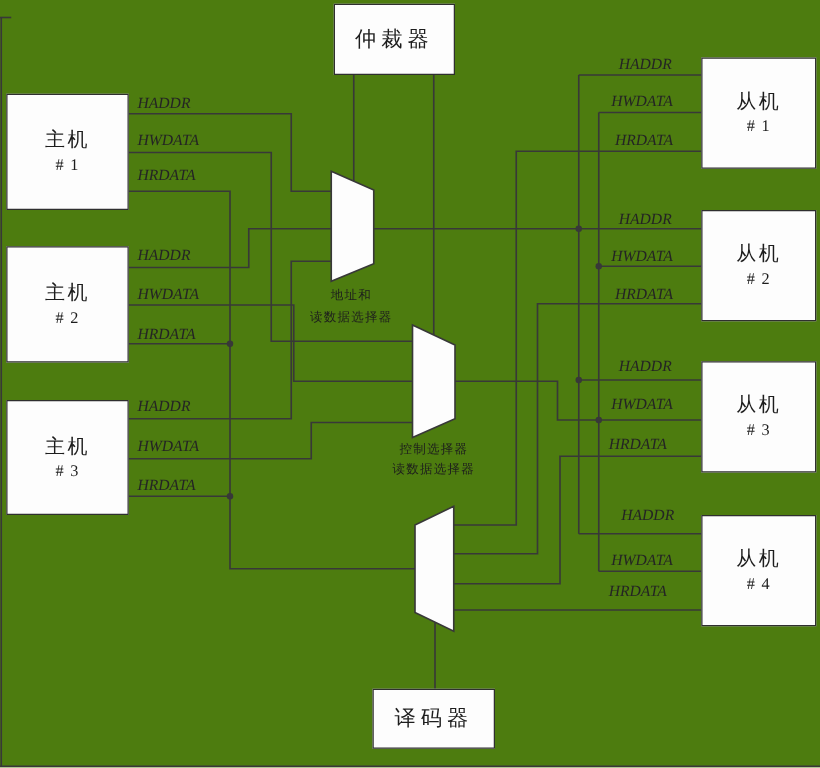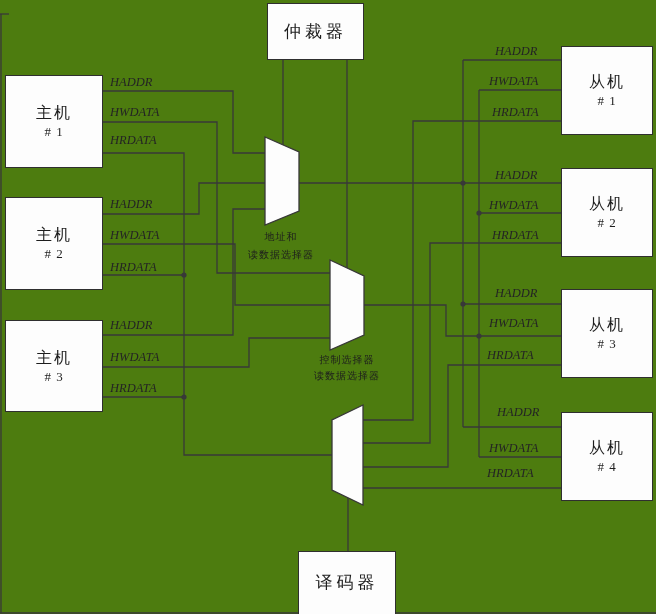--- a/index.html
+++ b/index.html
@@ -94,21 +94,21 @@
         <div class="l1"># 2</div>
       </div>
       <div class="block" style="left: 561px; top: 289px; width: 92px; height: 89px;">
         <div class="l0">从机</div>
         <div class="l1"># 3</div>
       </div>
       <div class="block" style="left: 561px; top: 412px; width: 92px; height: 89px;">
         <div class="l0">从机</div>
         <div class="l1"># 4</div>
       </div>
-      <div class="block cjk-lg" style="left: 298px; top: 551px; width: 98px; height: 64px;">
+      <div class="block cjk-lg" style="left: 298px; top: 551px; width: 98px; height: 48px;">
         <div class="l0">译码器</div>
       </div>
     </div>
   <div id="labels">
       <div class="siglabel" style="left: 110px; top: 76px;">HADDR</div>
       <div class="siglabel" style="left: 110px; top: 106px;">HWDATA</div>
       <div class="siglabel" style="left: 110px; top: 134px;">HRDATA</div>
       <div class="siglabel" style="left: 110px; top: 198px;">HADDR</div>
       <div class="siglabel" style="left: 110px; top: 229px;">HWDATA</div>
       <div class="siglabel" style="left: 110px; top: 261px;">HRDATA</div>

